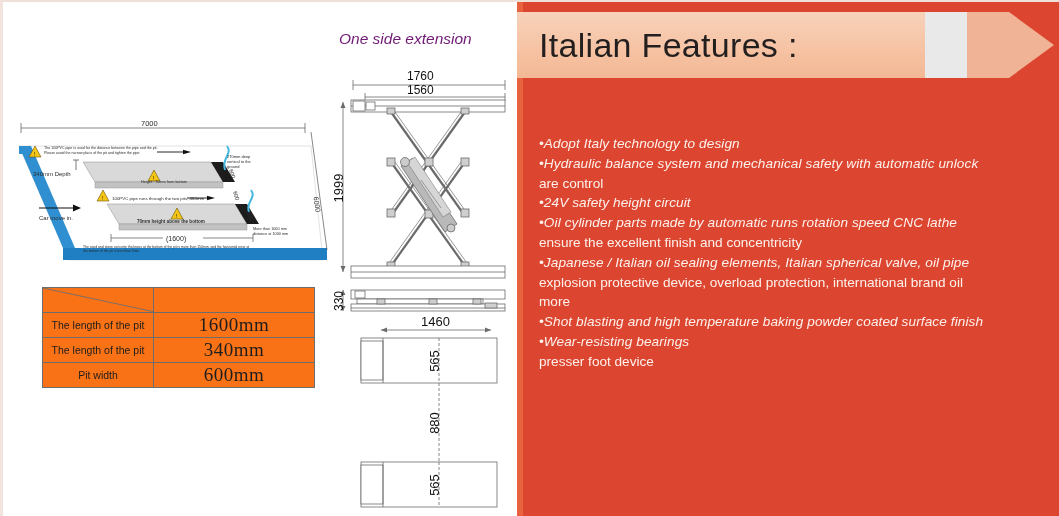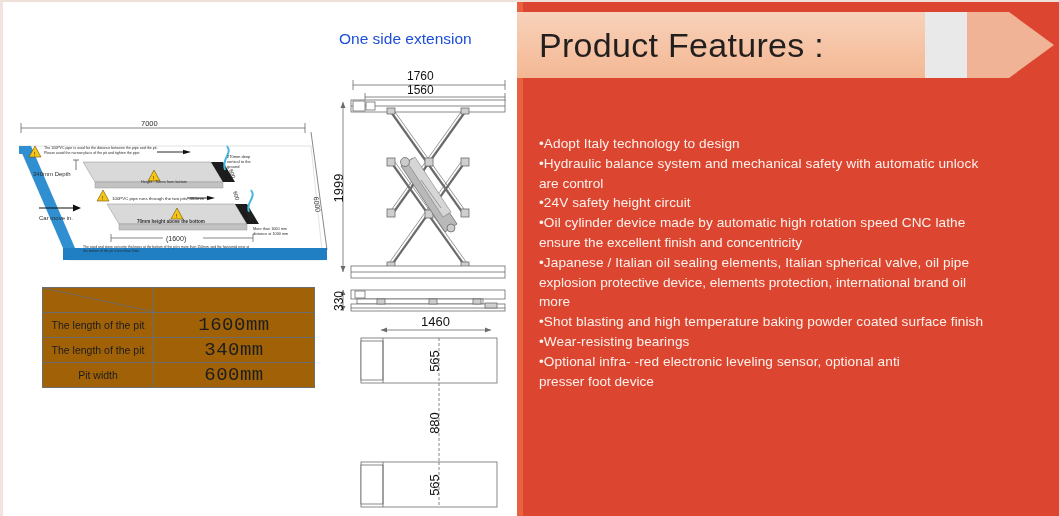--- a/index.html
+++ b/index.html
@@ -20,43 +20,44 @@
   #left-col{position:absolute;left:0;top:0;width:514px;height:516px;background:#fff;}
 
   
   #pit-illo{position:absolute;left:8px;top:106px;width:320px;height:162px;}
   #pit-illo svg{display:block;}
   .pit-txt{font-family:"Liberation Sans",sans-serif;fill:#2b2b2b;}
 
   
   #spec-table{
     position:absolute;left:39px;top:285px;width:273px;
-    border-collapse:collapse;background:#a16207;
+    border-collapse:collapse;background:#f97316;
   }
   #spec-table td{
     border:1px solid #6d6d6d;
     padding:0;height:24px;vertical-align:middle;
   }
   .sp-label{
     width:110px;text-align:center;font-size:10.5px;color:#1d1d1d;
     font-family:"Liberation Sans",sans-serif;
   }
   .sp-val{
     text-align:center;font-size:19px;color:#1d1d1d;letter-spacing:.5px;
-    font-family:Liberation Mono, monospace;
+    font-family:Liberation Serif, serif;
   }
   .sp-head{height:30px;position:relative;}
   .sp-head-diag{position:absolute;left:0;top:0;width:100%;height:100%;}
 
   
   #cad-col{position:absolute;left:330px;top:0;width:184px;height:516px;background:#fff;}
   #cad-title{
     position:absolute;left:6px;top:28px;width:178px;
-    font-size:15.5px;color:#1d4ed8;font-family:"Liberation Sans",sans-serif;
+    font-size:15.5px;color:#701a75;font-family:"Liberation Sans",sans-serif;
     white-space:nowrap;
+    font-style:italic;
   }
   #cad-svg{position:absolute;left:0;top:56px;}
   .cad-dim{font-family:"Liberation Sans",sans-serif;fill:#111;}
 
   
   #right-panel{
     position:absolute;left:514px;top:0;width:545px;height:516px;
     background:#dc4630;
   }
   #panel-left-edge{
@@ -72,21 +73,21 @@
     letter-spacing:.3px;white-space:nowrap;
   }
 
   
   #features{
     position:absolute;left:22px;top:132px;width:514px;
     color:#fdf1ec;font-size:13.6px;line-height:19.8px;
     font-family:"Liberation Sans",sans-serif;
   }
   #features .feat{margin:0 0 0 0;padding:0;}
-  #features .bul{letter-spacing:.1px;}
+  #features .bul{letter-spacing:.1px;font-style:italic;}
 </style>
 </head>
 <body>
 
 <div id="page">
 
   <div id="left-col">
 
     <div id="pit-illo">
       <svg width="320" height="162" viewBox="0 0 320 162" xmlns="http://www.w3.org/2000/svg">
@@ -313,33 +314,32 @@
           </linearGradient>
         </defs>
 
         <polygon points="0,0 410,0 455,33 410,66 0,66" fill="url(#pg)"></polygon>
 
         <polygon points="408,0 452,0 497,33 452,66 408,66" fill="#e9e9e9"></polygon>
 
         <polygon points="450,0 492,0 537,33 492,66 450,66" fill="#f0b395"></polygon>
 
       </svg>
-      <div id="header-title">Product Features :</div>
+      <div id="header-title">Italian Features :</div>
     </div>
 
     <div id="features">
       <div class="feat bul">•Adopt Italy technology to design</div>
       <div class="feat bul">•Hydraulic balance system and mechanical safety with automatic unlock</div>
       <div class="feat"> are control</div>
       <div class="feat bul">•24V safety height circuit</div>
-      <div class="feat bul">•Oil cylinder device made by automatic high rotation speed CNC lathe</div>
+      <div class="feat bul">•Oil cylinder parts made by automatic runs rotation speed CNC lathe</div>
       <div class="feat">ensure the excellent finish and concentricity</div>
       <div class="feat bul">•Japanese / Italian oil sealing elements, Italian spherical valve, oil pipe</div>
-      <div class="feat">explosion protective device, elements protection, international brand oil</div>
+      <div class="feat">explosion protective device, overload protection, international brand oil</div>
       <div class="feat">more</div>
       <div class="feat bul">•Shot blasting and high temperature baking powder coated surface finish</div>
       <div class="feat bul">•Wear-resisting bearings</div>
-      <div class="feat bul">•Optional infra- -red electronic leveling sensor, optional anti</div>
       <div class="feat">presser foot device</div>
     </div>
   </div>
 
 </div>
 
 </body></html>

